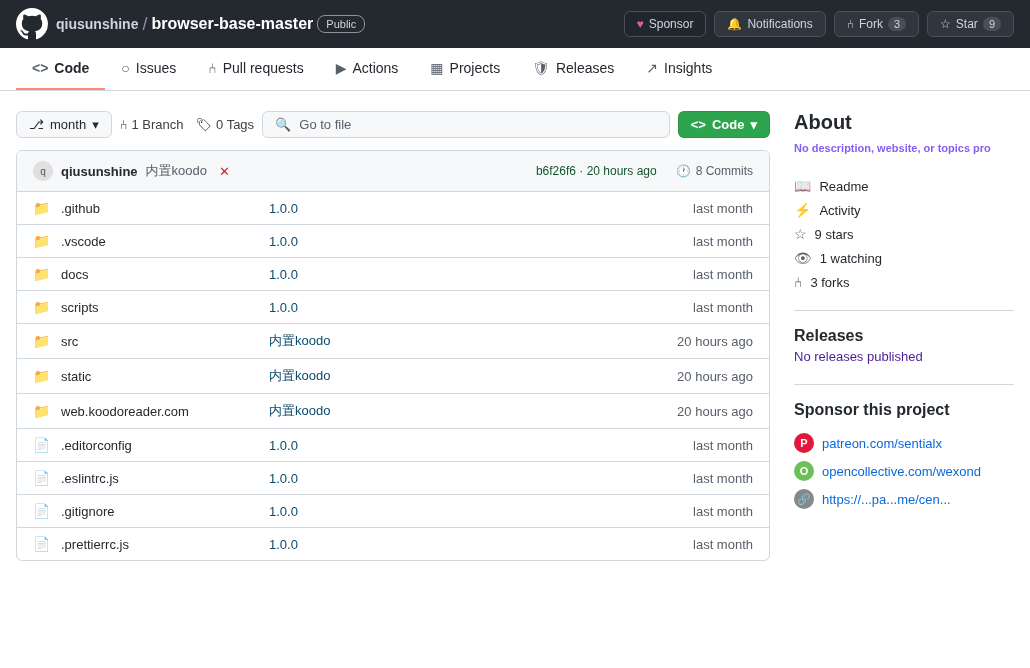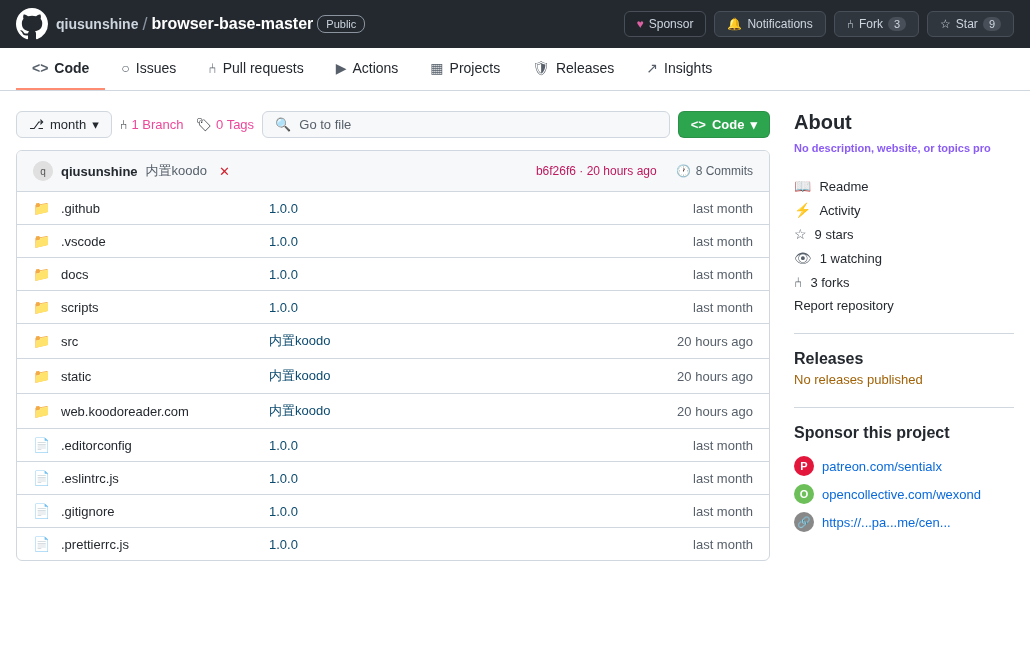--- a/index.html
+++ b/index.html
@@ -61,21 +61,21 @@
     .toolbar {
       display: flex; align-items: center; gap: 8px; margin-bottom: 12px;
     }
     .branch-btn {
       display: flex; align-items: center; gap: 6px;
       border: 1px solid #d0d7de; border-radius: 6px; padding: 5px 12px;
       font-size: 13px; cursor: pointer; background: #f6f8fa; color: #24292f;
     }
     .branch-info { display: flex; align-items: center; gap: 12px; font-size: 13px; color: #24292f; }
     .branch-info span { display: flex; align-items: center; gap: 4px; }
-    .branch-info a { color: #ec4899; text-decoration: none; }
+    .branch-info a { color: #404040; text-decoration: none; }
     .search-box {
       flex: 1;
       display: flex; align-items: center;
       border: 1px solid #d0d7de; border-radius: 6px; padding: 5px 12px;
       background: #f6f8fa; color: #57606a; font-size: 13px;
       gap: 8px;
     }
     .code-btn {
       display: flex; align-items: center; gap: 6px;
       background: #2da44e; color: #fff; border: 1px solid rgba(31,35,40,0.15);
@@ -89,21 +89,21 @@
       display: flex; align-items: center; gap: 8px;
       background: #f6f8fa; padding: 10px 16px;
       border-bottom: 1px solid #d0d7de; font-size: 13px;
     }
     .file-table-header .avatar {
       width: 20px; height: 20px; border-radius: 50%; background: #e0e0e0;
       display: flex; align-items: center; justify-content: center; overflow: hidden;
     }
     .commit-username { font-weight: 600; }
     .commit-msg { color: #57606a; }
-    .commit-hash { color: #be185d; margin-left: auto; font-size: 12px; }
+    .commit-hash { color: #14532d; margin-left: auto; font-size: 12px; }
     .commits-link {
       display: flex; align-items: center; gap: 4px;
       color: #57606a; font-size: 12px; margin-left: 12px; text-decoration: none;
     }
 
     .file-row {
       display: flex; align-items: center;
       padding: 8px 16px;
       border-bottom: 1px solid #d0d7de;
       font-size: 13px;
@@ -119,21 +119,21 @@
     .sidebar-section { margin-bottom: 20px; }
     .sidebar-title { font-size: 20px; font-weight: 600; margin-bottom: 8px; }
     .sidebar-link {
       display: flex; align-items: center; gap: 8px;
       font-size: 13px; color: #24292f; text-decoration: none;
       padding: 4px 0;
     }
     .sidebar-link .si { color: #57606a; font-size: 14px; }
     .sidebar-divider { border: none; border-top: 1px solid #d0d7de; margin: 16px 0; }
     .sidebar-releases-title { font-size: 16px; font-weight: 600; margin-bottom: 4px; }
-    .sidebar-no-release { font-size: 13px; color: #a16207; margin-bottom: 16px; }
+    .sidebar-no-release { font-size: 13px; color: #4c1d95; margin-bottom: 16px; }
     .sidebar-sponsor-title { font-size: 16px; font-weight: 600; margin-bottom: 10px; }
     .sponsor-link {
       display: flex; align-items: center; gap: 8px;
       font-size: 13px; color: #0969da; text-decoration: none;
       padding: 4px 0;
     }
     .sponsor-icon {
       width: 20px; height: 20px; border-radius: 50%; flex-shrink: 0;
       display: flex; align-items: center; justify-content: center;
       font-size: 11px; font-weight: 700; color: #fff;
@@ -390,23 +390,20 @@
         <span>9 stars</span>
       </a>
       <a class="sidebar-link" href="#">
         <span class="si">👁</span>
         <span>1 watching</span>
       </a>
       <a class="sidebar-link" href="#">
         <span class="si">⑃</span>
         <span>3 forks</span>
       </a>
-      <a class="sidebar-link" href="#">
-        <span>Report repository</span>
-      </a>
     </div>
 
     <hr class="sidebar-divider">
 
     <div class="sidebar-section">
       <div class="sidebar-releases-title">Releases</div>
       <div class="sidebar-no-release">No releases published</div>
     </div>
 
     <hr class="sidebar-divider">

